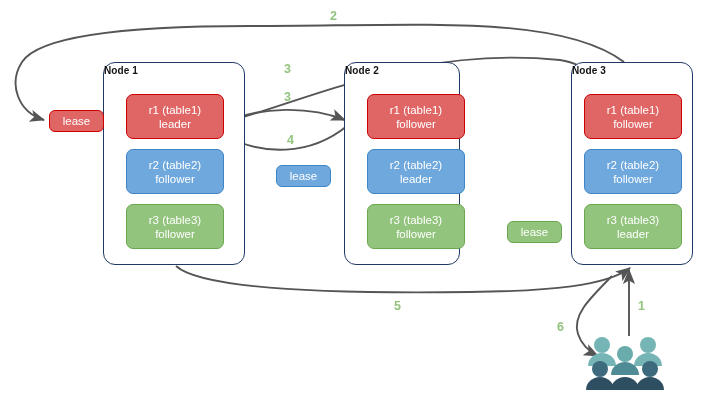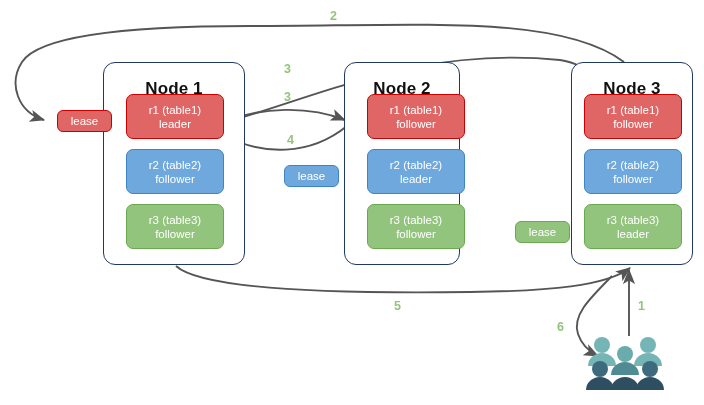--- a/index.html
+++ b/index.html
@@ -27,23 +27,23 @@
     position: absolute;
     box-sizing: border-box;
     border: 1.6px solid #1f3864;
     border-radius: 12px;
     background: #ffffff;
   }
   .node-title {
     position: absolute;
     left: 0;
     right: 0;
-    top: 16px;
-    text-align: center;
-    font-size: 17px;
+    top: 2px;
+    text-align: left;
+    font-size: 10px;
     font-weight: bold;
     color: #111111;
     letter-spacing: 0.1px;
   }
   .replica {
     position: absolute;
     box-sizing: border-box;
     border-radius: 7px;
     display: flex;
     flex-direction: column;
@@ -61,21 +61,20 @@
 
   .lease {
     position: absolute;
     box-sizing: border-box;
     border-radius: 6px;
     display: flex;
     align-items: center;
     justify-content: center;
     color: #ffffff;
     font-size: 11.5px;
-    margin-left: 8px;
   }
   .lease-red   { background: #e06666; border: 1.6px solid #cc0000; }
   .lease-blue  { background: #6fa8dc; border: 1.6px solid #3d85c6; }
   .lease-green { background: #93c47d; border: 1.6px solid #6aa84f; }
 
   .step-label {
     position: absolute;
     color: #93c47d;
     font-size: 12.5px;
     font-weight: bold;

